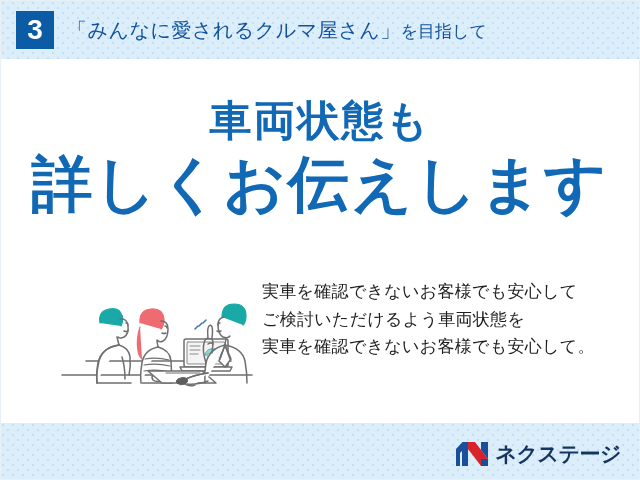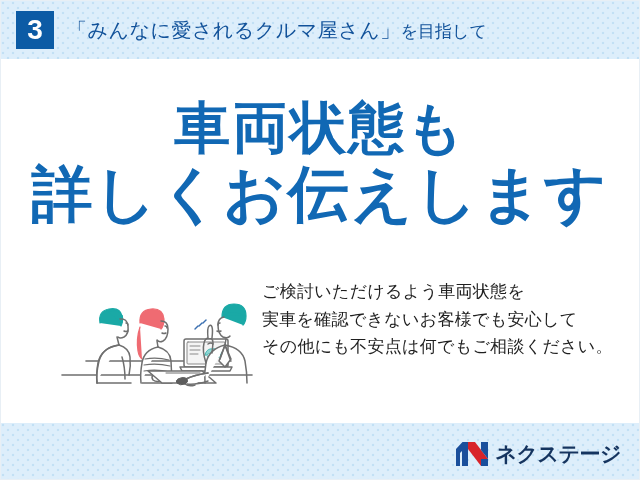--- a/index.html
+++ b/index.html
@@ -83,28 +83,29 @@
     left: 0;
     right: 0;
     text-align: center;
     color: #1168b4;
     font-weight: bold;
     line-height: 1.12;
     z-index: 2;
   }
   .headline .line1 {
     display: block;
-    font-size: 56px;
+    font-size: 42px;
     letter-spacing: 2px;
     text-align: center;
   }
   .headline .line2 {
     display: block;
     font-size: 61px;
     letter-spacing: 2px;
+    margin-top: 6px;
   }
 
   
   .lower {
     position: absolute;
     top: 272px;
     left: 0;
     right: 0;
     height: 130px;
     display: flex;
@@ -247,23 +248,23 @@
 
         <path d="M122 102 q6 -3 9 0 q2 3 -2 5 q-5 2 -8 -1 q-2 -2 1 -4" fill="#5d5d5d" stroke="#5d5d5d" stroke-width="1"></path>
 
         <path d="M139 52 l3 -3" stroke="#3a6fb0" stroke-width="1.4"></path>
         <path d="M143 49 l3 -3" stroke="#3a6fb0" stroke-width="1.4"></path>
         <path d="M147 46 l3 -3" stroke="#3a6fb0" stroke-width="1.4"></path>
       </g>
     </svg>
 
     <div class="body-copy">
+      <span class="bline">実車を確認できないお客様でも安心して</span>
       <span class="bline">ご検討いただけるよう車両状態を</span>
-      <span class="bline">実車を確認できないお客様でも安心して</span>
-      <span class="bline">その他にも不安点は何でもご相談ください。</span>
+      <span class="bline">実車を確認できないお客様でも安心して。</span>
     </div>
   </div>
 
   <div class="dot-band bottom"></div>
 
   <div class="footer-logo">
     <svg class="logo-mark" viewBox="0 0 34 26">
       <path d="M1 25 L1 8 L7.5 1 L13 1 L13 25 L7 25 L7 10 L5 12 L5 25 Z" fill="#1a4f9c"></path>
       <path d="M13 1 L20 1 L33 18 L33 25 L26 25 L13 8 Z" fill="#d8232a"></path>
       <path d="M26 1 L33 1 L33 18 L26 9 Z" fill="#1a4f9c"></path>

